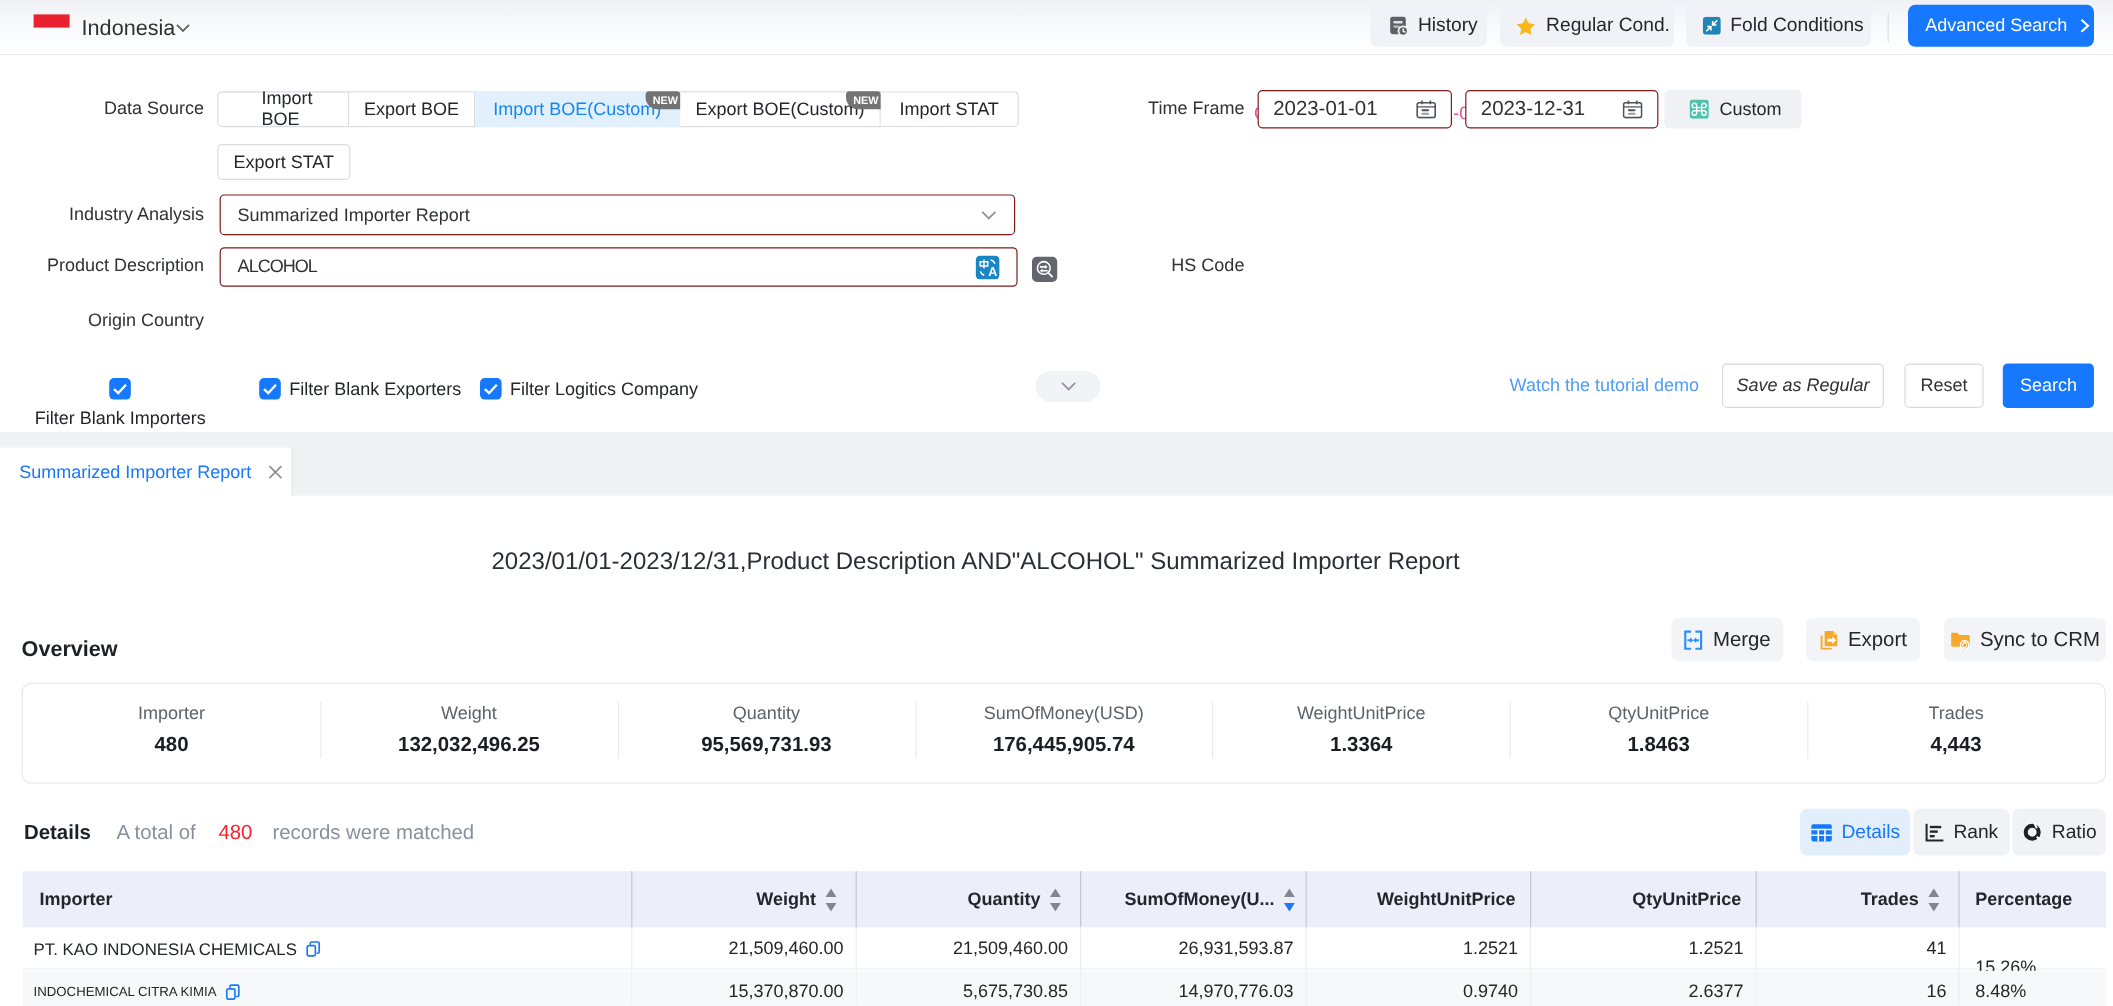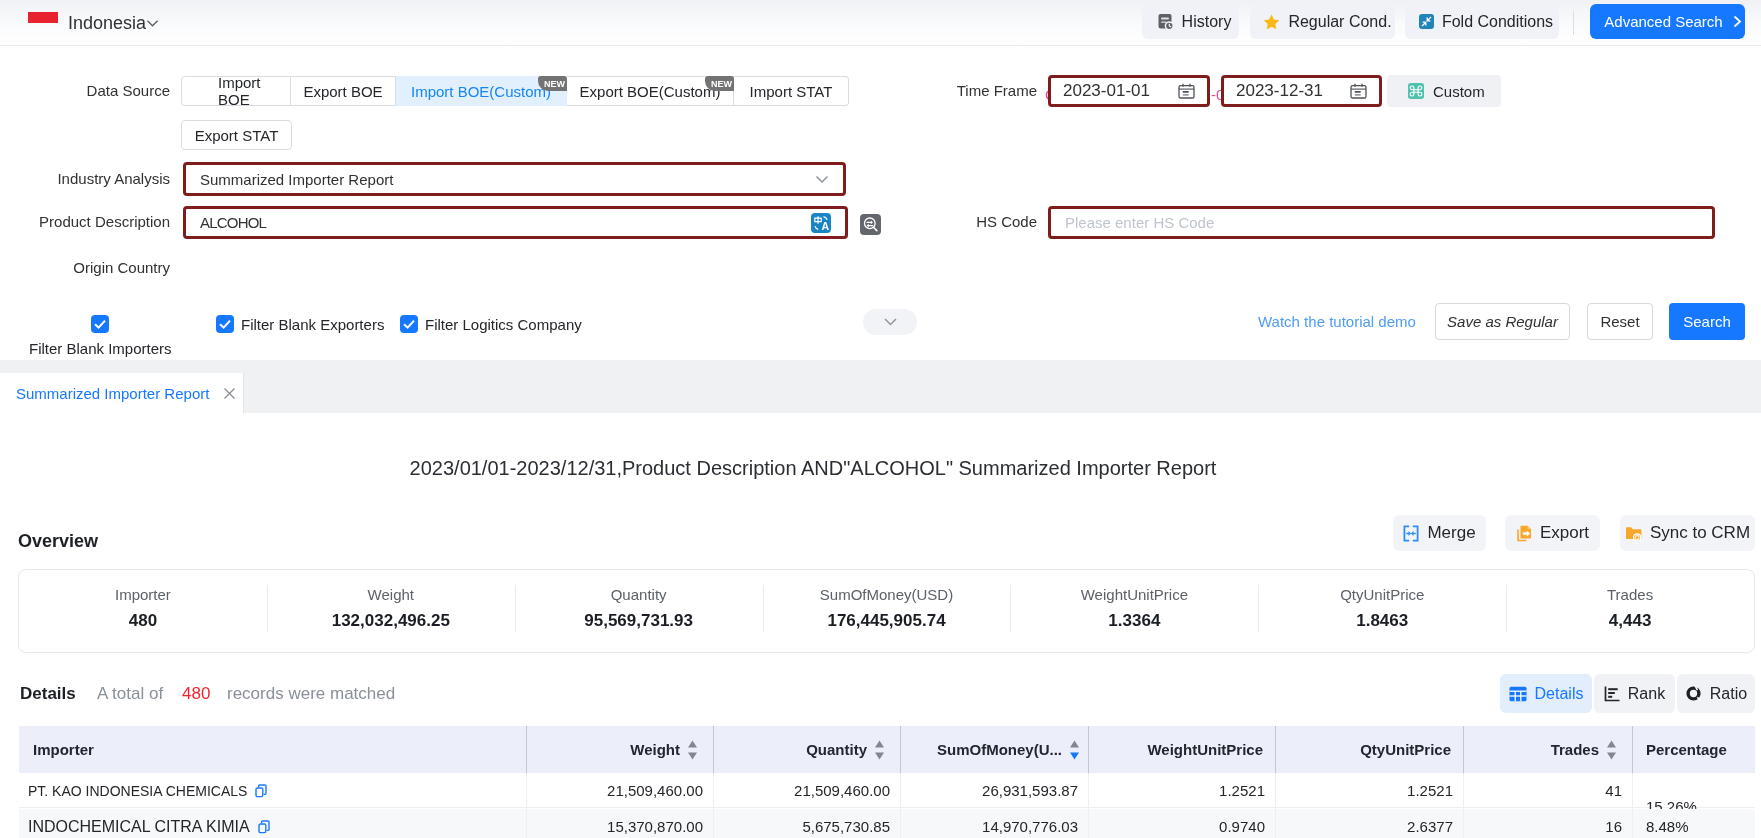--- a/index.html
+++ b/index.html
@@ -19,21 +19,21 @@
 .lbl { position:absolute; font-size:15px; color:#303133; text-align:right; width:200px; }
 .seg { position:absolute; display:flex; }
 .seg > div { height:30px; border:1px solid #dadce1; border-left:none; background:#fff;
   display:flex; align-items:center; justify-content:center; font-size:15px; color:#24262a; position:relative; }
 .seg > div:first-child { border-left:1px solid #dadce1; border-radius:4px 0 0 4px;padding-left:36px; }
 .seg > div:last-child { border-radius:0 4px 4px 0; }
 .seg > div.sel { background:#e1f0fc; color:#1586f2; border-color:#e1f0fc; }
 .new { position:absolute; top:-1px; right:-1px; width:29px; height:15px; background:#737373;
   border-radius:3px 3px 0 10px; color:#fff; font-size:9px; font-weight:bold;
   display:flex; align-items:center; justify-content:center; padding-left:4px; }
-.inp { position:absolute; border:3px solid #7f1d1d; border-radius:4px; background:#fff;
+.inp { position:absolute; border:1px solid #7f1d1d; border-radius:4px; background:#fff;
   display:flex; align-items:center; font-size:15px; color:#303133; }
 .ph { color:#bfc4cd; }
 .chk { width:18px; height:18px; border-radius:4px; background:#1677ff; display:inline-block; flex:none; }
 .btn { position:absolute; border-radius:4px; display:flex; align-items:center; justify-content:center;
   font-size:15px; }
 
 #tabbar { position:absolute; left:0; top:360px; width:1761px; height:53px; background:#f0f1f3; }
 #tab { position:absolute; left:0; top:13px; width:244px; height:40px; background:#fff;
   border-right:1px solid #e2e4e8; display:flex; align-items:center; padding-left:16px;
   font-size:15px; color:#1677ff; gap:14px; }
@@ -167,21 +167,20 @@
   </div>
   <div class="abs" style="left:860px;top:168px;width:21px;height:21px;background:#63666d;border-radius:4px;">
     <svg width="21" height="21" viewBox="0 0 21 21">
         <circle cx="9.8" cy="9.3" r="5.3" stroke="#fff" stroke-width="1.3" fill="none"></circle>
         <path d="M13.8 13.6 l3 3" stroke="#fff" stroke-width="1.5" stroke-linecap="round"></path>
         <path d="M6.5 7.7 h4.3 v-1.1 l2.2 1.8 -2.2 1.8 V9.1 H6.5 z M13.1 10.9 H8.8 v-1.1 l-2.2 1.8 2.2 1.8 v-1.1 h4.3 z" fill="#fff"></path>
       </svg>
   </div>
 
   <div class="lbl" style="left:837px;top:167px;">HS Code</div>
-  <div class="inp ph" style="left:1048px;top:160px;width:667px;height:33px;padding:0 14px;">Please enter HS Code</div>
 
   <div class="lbl" style="left:-30px;top:213px;">Origin Country</div>
 
   <div class="abs flex" style="left:29px;top:269px;gap:7px;font-size:15px;flex-direction:column;">
     <span class="chk"><svg width="18" height="18" viewBox="0 0 18 18">
           <path d="M4 9.2 L7.6 12.6 L14 5.6" stroke="#fff" stroke-width="2" fill="none"></path>
         </svg></span>
     <span>Filter Blank Importers</span>
   </div>
   <div class="abs flex" style="left:216px;top:269px;gap:7px;font-size:15px;">
@@ -373,21 +372,21 @@
   <div class="rc num" style="left:507px;width:187px;padding-right:10px;">21,509,460.00</div>
   <div class="rc num" style="left:694px;width:187px;padding-right:10px;">21,509,460.00</div>
   <div class="rc num" style="left:881px;width:188px;padding-right:10px;">26,931,593.87</div>
   <div class="rc num" style="left:1069px;width:187px;padding-right:10px;">1.2521</div>
   <div class="rc num" style="left:1256px;width:188px;padding-right:10px;">1.2521</div>
   <div class="rc num" style="left:1444px;width:169px;padding-right:10px;">41</div>
   <div class="rc" style="left:1613px;width:123px;padding-left:14px;margin-top:16px;">15.26%</div>
 </div>
 <div class="row" style="top:809px;background:#f7f8fa;">
   <div class="rc" style="left:0;width:507px;padding-left:9px;gap:8px;">
-      <span style="font-size:16px;">INDOCHEMICAL CITRA KIMIA</span>
+      <span style="font-size:11px;">INDOCHEMICAL CITRA KIMIA</span>
       <svg width="12" height="14" viewBox="0 0 12 14">
         <path d="M3.6 3.2 V2 a1 1 0 0 1 1-1 h5.4 a1 1 0 0 1 1 1 v7.4 a1 1 0 0 1 -1 1 H8.8" fill="none" stroke="#1a7af8" stroke-width="1.4"></path>
         <path d="M1 5.3 a1.3 1.3 0 0 1 1.3-1.3 h4.2 a1.3 1.3 0 0 1 1.3 1.3 v6 a1.3 1.3 0 0 1 -1.3 1.3 H2.3 A1.3 1.3 0 0 1 1 11.3 z" fill="none" stroke="#1a7af8" stroke-width="1.4"></path>
       </svg>
     </div>
   <div class="rc num" style="left:507px;width:187px;padding-right:10px;">15,370,870.00</div>
   <div class="rc num" style="left:694px;width:187px;padding-right:10px;">5,675,730.85</div>
   <div class="rc num" style="left:881px;width:188px;padding-right:10px;">14,970,776.03</div>
   <div class="rc num" style="left:1069px;width:187px;padding-right:10px;">0.9740</div>
   <div class="rc num" style="left:1256px;width:188px;padding-right:10px;">2.6377</div>

